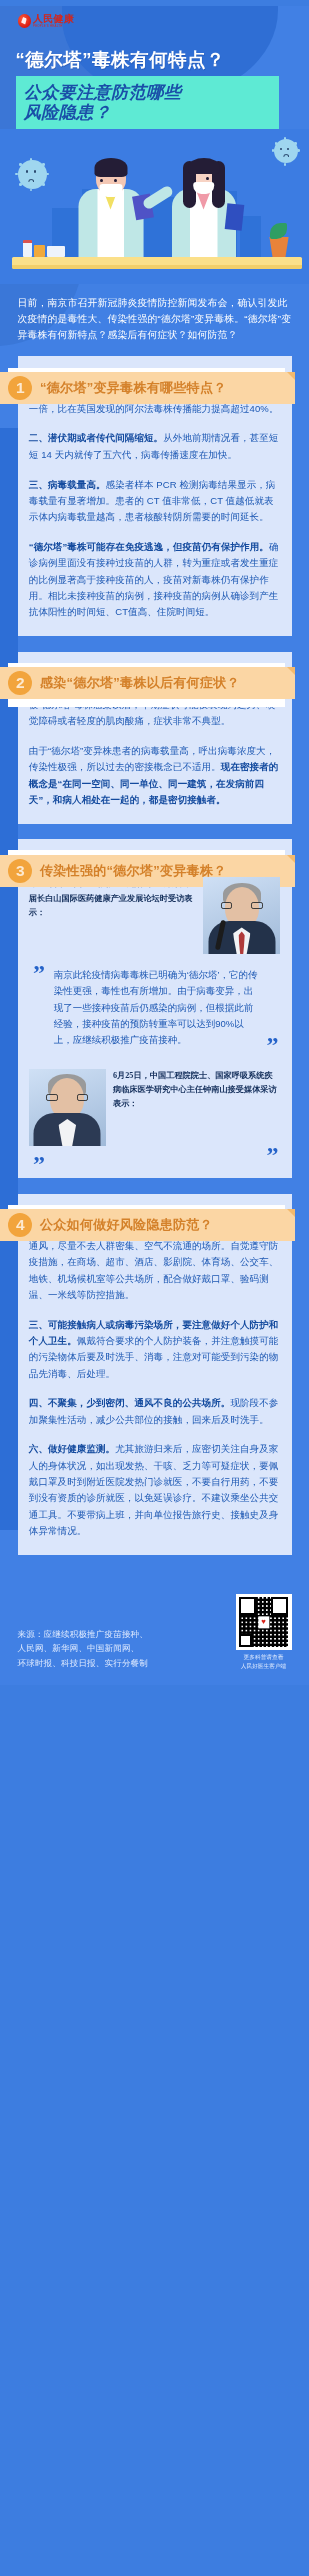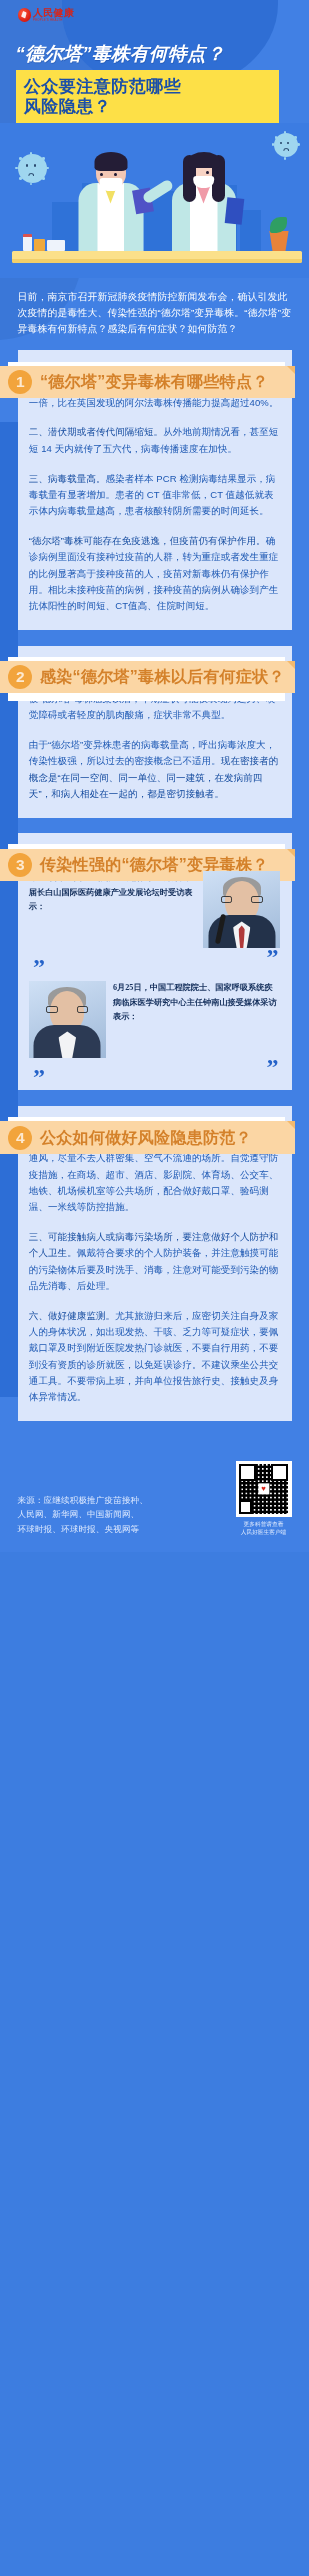--- a/index.html
+++ b/index.html
@@ -4,21 +4,21 @@
 <style>
   * { margin:0; padding:0; box-sizing:border-box; }
   html,body { width:309px; }
   body {
     font-family:"Liberation Sans","DejaVu Sans",sans-serif;
     background:#3d7de0;
     width:309px;
     position:relative;
     overflow-x:hidden;
   }
-  .page { width:309px; position:relative; background:#4180e4; overflow:hidden; }
+  .page { width:309px; position:relative; background:#4180e4; overflow:hidden;margin-top:6px; }
 
   
   .blob { position:absolute; border-radius:50%; pointer-events:none; }
   .blob-a { width:268px; height:216px; left:-118px; top:-31px; background:#3b76d6; }
   .blob-b { width:216px; height:170px; left:62px; top:-77px; background:#2f6ed4; border-radius:0 0 60% 55%; }
   .blob-c { width:170px; height:170px; left:-88px; top:170px; background:#3a77d8; }
   .stripe-l { position:absolute; left:0; width:17.5px; top:422px; bottom:155px; background:#2d6ed6; }
   .noise { position:absolute; inset:0; opacity:.05;
     background-image:radial-gradient(#fff 0.3px, transparent 0.3px);
     background-size:1.5px 1.5px; pointer-events:none; }
@@ -32,23 +32,23 @@
   .logo-mark:after { content:""; position:absolute; left:3.6px; top:2.6px; width:5.7px; height:7.7px;
     border-radius:50% 50% 45% 45%; background:#fff; opacity:.9;
     clip-path:polygon(35% 0,100% 22%,72% 100%,0 74%); }
   .logo-text { display:flex; flex-direction:column; line-height:1; }
   .logo-cn { font-size:9.8px; font-weight:bold; color:#d9261c; letter-spacing:0.5px;
      text-shadow:0 0 0.5px rgba(0,0,0,.15); }
   .logo-en { font-size:2.8px; color:#d9261c; letter-spacing:0.3px; margin-top:1px; }
 
   .title-wrap { padding:21.6px 15.5px 0 15.5px; position:relative; }
   .title-main { font-size:18.5px; font-weight:bold; color:#ffffff; letter-spacing:0.5px;
-     line-height:1.18; text-shadow:0.5px 1px 0 rgba(20,60,140,.35);font-style:italic; }
-  .title-box { background:#fde047; margin-top:5.2px; padding:6.2px 8.2px 7.2px 8.2px;
-     display:inline-block; width:calc(100% - 14.4px); }
+     line-height:1.18; text-shadow:0.5px 1px 0 rgba(20,60,140,.35); }
+  .title-box { background:#5eead4; margin-top:5.2px; padding:6.2px 8.2px 7.2px 8.2px;
+     display:inline-block; width:calc(100% - 14.4px);font-style:italic; }
   .title-sub { font-size:17px; font-weight:bold; color:#1a4fa8; line-height:1.22; letter-spacing:0.5px; }
 
   
   .illus { position:relative; height:155px; margin-top:-2.1px; }
   .illus-bg { position:absolute; inset:0; background:#3c7ce2; }
   .city { position:absolute; left:52px; right:15.5px; bottom:27px; height:82px; }
   .bldg { position:absolute; bottom:0; background:#2f72d8; }
   .counter { position:absolute; left:12.4px; right:7.2px; bottom:18.5px; height:8.2px;
      background:#fbe08a; border-radius:1.5px; }
   .counter-edge { position:absolute; left:12.4px; right:7.2px; bottom:15.5px; height:4.1px;
@@ -77,24 +77,24 @@
      background:#ffffff; }
   .band { position:absolute; left:-17.5px; top:15.5px; width:calc(100% + 20.6px);
      background:#fbd6a4; padding:6.2px 7.2px 6.2px 40px; min-height:32px;
      display:flex; align-items:center; }
   .band-corner { position:absolute; right:0; top:0; width:0; height:0;
      border-top:8.2px solid #f3b96d; border-left:8.2px solid transparent; }
   .badge { position:absolute; left:8.2px; top:50%; transform:translateY(-50%);
      width:24px; height:24px; border-radius:50%; background:#f2a43c;
      color:#fde9cf; font-size:15.5px; font-weight:bold; display:flex;
      align-items:center; justify-content:center; line-height:1; }
-  .band-title { font-size:16px; font-weight:bold; color:#d4812a; line-height:1.25; letter-spacing:0.3px; }
+  .band-title { font-size:13px; font-weight:bold; color:#d4812a; line-height:1.25; letter-spacing:0.3px; }
 
   .body-text { color:#1d58b3; font-size:9.5px; line-height:1.72; letter-spacing:0.1px; }
-  .body-text .b { font-weight:normal; color:#134a9e; }
+  .body-text .b { font-weight:bold; color:#134a9e; }
   .body-text p { margin-bottom:13.4px; }
   .body-text p:last-child { margin-bottom:0; }
 
   
   .expert { display:flex; gap:7.2px; align-items:flex-start; margin-bottom:9.3px; }
   .expert-text { flex:1; color:#15305c; font-size:8.2px; line-height:1.72;
      font-family:"Liberation Serif","DejaVu Serif",serif; font-weight:bold; }
   .portrait { width:77px; height:77px; flex:none; position:relative; overflow:hidden;
      background:linear-gradient(160deg,#cfe0f5,#9fb9d8); }
   .portrait .head { position:absolute; left:50%; transform:translateX(-50%); top:9.3px;
@@ -304,20 +304,21 @@
           <div class="glass" style="left:17.5px;"></div>
           <div class="glass" style="right:17.5px;"></div>
           <div class="body"></div>
           <div class="shirt"></div>
           <div class="tie"></div>
           <div class="mic"></div>
         </div>
       </div>
       <div class="quote">
         <span class="qmark open">”</span>
+        <div class="quote-text">南京此轮疫情病毒毒株已明确为‘德尔塔’，它的传染性更强，毒性也有所增加。由于病毒变异，出现了一些接种疫苗后仍感染的病例，但根据此前经验，接种疫苗的预防转重率可以达到90%以上，应继续积极推广疫苗接种。</div>
         <span class="qmark close">”</span>
       </div>
 
       <div class="expert" style="margin-top:11.3px;">
         <div class="portrait">
           <div class="hair2"></div>
           <div class="head"></div>
           <div class="glass" style="left:17.5px;"></div>
           <div class="glass" style="right:17.5px;"></div>
           <div class="body" style="background:#2c3a54;"></div>
@@ -336,30 +337,31 @@
     <div class="card">
       <div class="band-shadow"></div>
       <div class="band">
         <div class="band-corner"></div>
         <div class="badge">4</div>
         <div class="band-title">公众如何做好风险隐患防范？</div>
       </div>
       <div class="body-text">
         <p><span class="b">一、坚持常态化疫情防控措施。</span><span>科学佩戴口罩，勤洗手，常通风，尽量不去人群密集、空气不流通的场所。自觉遵守防疫措施，在商场、超市、酒店、影剧院、体育场、公交车、地铁、机场候机室等公共场所，配合做好戴口罩、验码测温、一米线等防控措施。</span></p>
         <p><span class="b">三、可能接触病人或病毒污染场所，要注意做好个人防护和个人卫生。</span><span>佩戴符合要求的个人防护装备，并注意触摸可能的污染物体后要及时洗手、消毒，注意对可能受到污染的物品先消毒、后处理。</span></p>
+        <p><span class="b">四、不聚集，少到密闭、通风不良的公共场所。</span><span>现阶段不参加聚集性活动，减少公共部位的接触，回来后及时洗手。</span></p>
         <p><span class="b">六、做好健康监测。</span><span>尤其旅游归来后，应密切关注自身及家人的身体状况，如出现发热、干咳、乏力等可疑症状，要佩戴口罩及时到附近医院发热门诊就医，不要自行用药，不要到没有资质的诊所就医，以免延误诊疗。不建议乘坐公共交通工具。不要带病上班，并向单位报告旅行史、接触史及身体异常情况。</span></p>
       </div>
     </div>
   </div>
 
   <div class="footer">
     <div class="source">
       <div>来源：应继续积极推广疫苗接种、</div>
       <div>人民网、新华网、中国新闻网、</div>
-      <div>环球时报、环球时报、央视网等</div>
+      <div>环球时报、科技日报、实行分餐制</div>
     </div>
     <div class="qr-wrap">
       <div class="qr">
         <div class="qr-grid">
           <span class="qr-eye"></span>
           <div class="qr-center">♥</div>
         </div>
       </div>
       <div class="qr-cap">
         <div>更多科普请查看</div>

